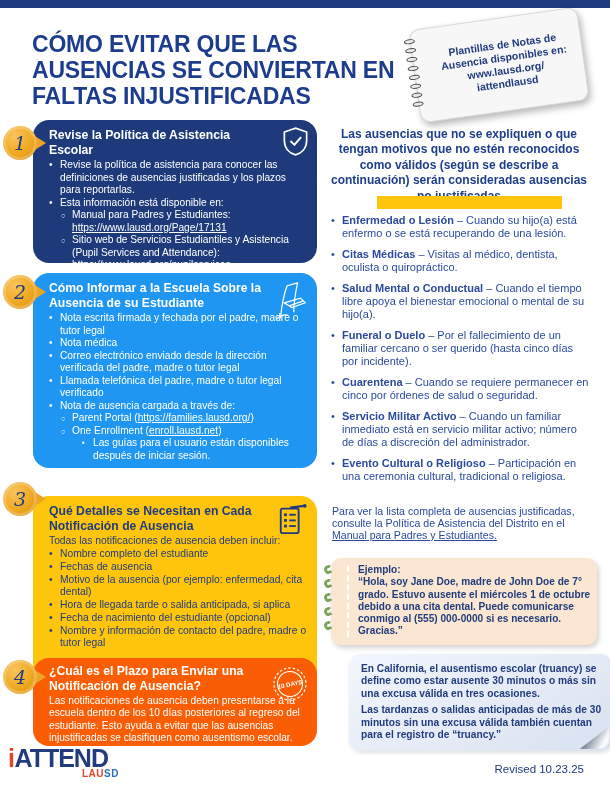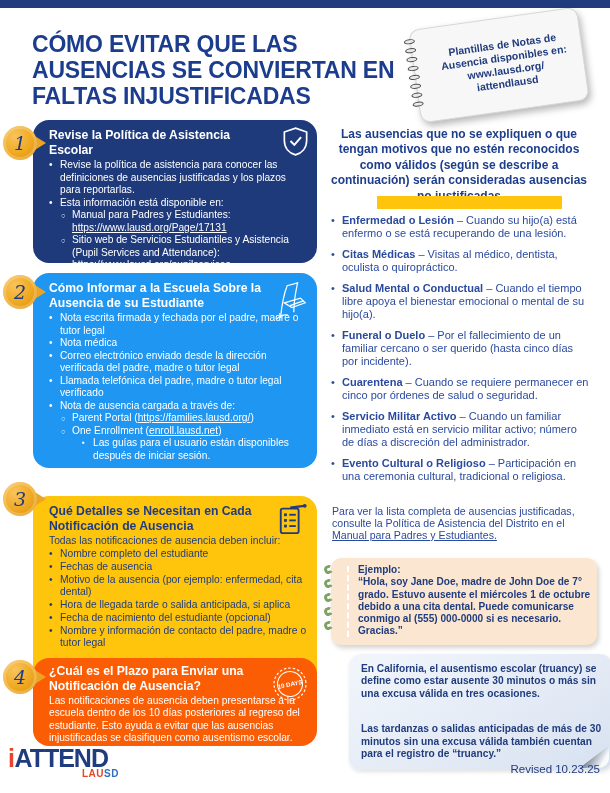--- a/index.html
+++ b/index.html
@@ -75,26 +75,26 @@
   .example .txt { font-size:10.1px; line-height:12.3px; font-weight:800; color:#203C7E; }
   .ex-rings { position:absolute; left:-7px; top:7px; display:flex; flex-direction:column; gap:5px; }
   .ering { width:9px; height:9px; border:3px solid #7CA45F; border-right-color:transparent;
            border-radius:50%; transform:rotate(-15deg); }
   .ex-dash { position:absolute; left:16px; top:8px; bottom:8px; border-left:2px dashed #ffffff; }
 
   .truancy { position:absolute; left:349px; top:654px; width:263px; min-height:96px;
              background:linear-gradient(150deg,#F2F6FC 0%, #E3EAF5 60%, #D7E1F0 100%);
              border-radius:12px; padding:9px 8px 10px 12px; box-shadow:1px 2px 4px rgba(0,0,0,.12); }
   .truancy p { font-size:10.2px; line-height:12.4px; font-weight:800; color:#203C7E; }
-  .truancy p.mt { margin-top:23px; }
+  .truancy p.mt { margin-top:4px; }
   .curl { position:absolute; right:3px; bottom:2px; width:30px; height:26px;
           background:linear-gradient(300deg, #f8fafc 20%, #aab2bd 45%, #7d8693 60%, #e7edf4 85%);
           clip-path:polygon(0 100%, 100% 12%, 100% 100%); border-radius:0 0 10px 0; }
 
-  .revised { position:absolute; left:432px; top:763px; width:168px; text-align:right;
+  .revised { position:absolute; left:416px; top:763px; width:168px; text-align:right;
              font-size:11.5px; color:#203C7E; }
 
   
   .logo { position:absolute; left:8px; top:746px; line-height:1; }
   .logo .li { font-size:25px; font-weight:800; color:#E8432B; letter-spacing:-0.5px; }
   .logo .la { font-size:25px; font-weight:800; color:#203C7E; letter-spacing:-1px; }
   .logo .lausd { margin-left:52px; margin-top:-2px; font-size:10px; font-weight:800; letter-spacing:0.5px;padding-left:22px; }
   .logo .red { color:#E8432B; } .logo .blu { color:#2F6FBF; }
 </style>
 </head>

